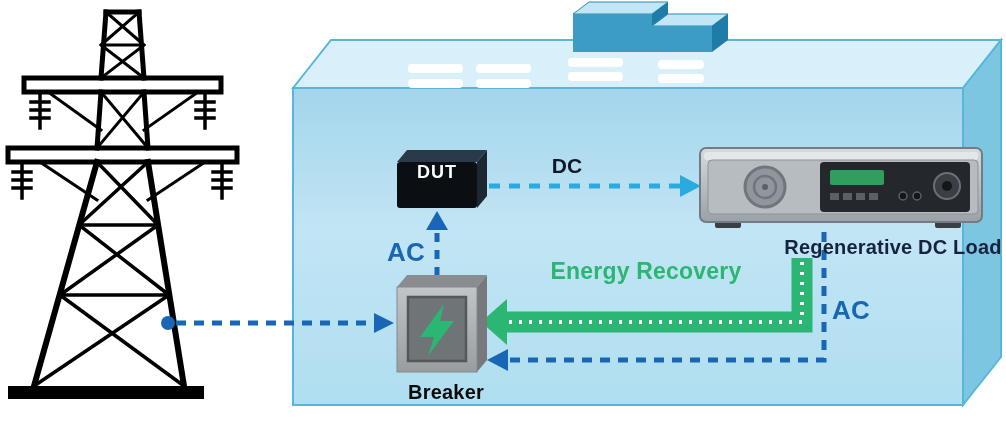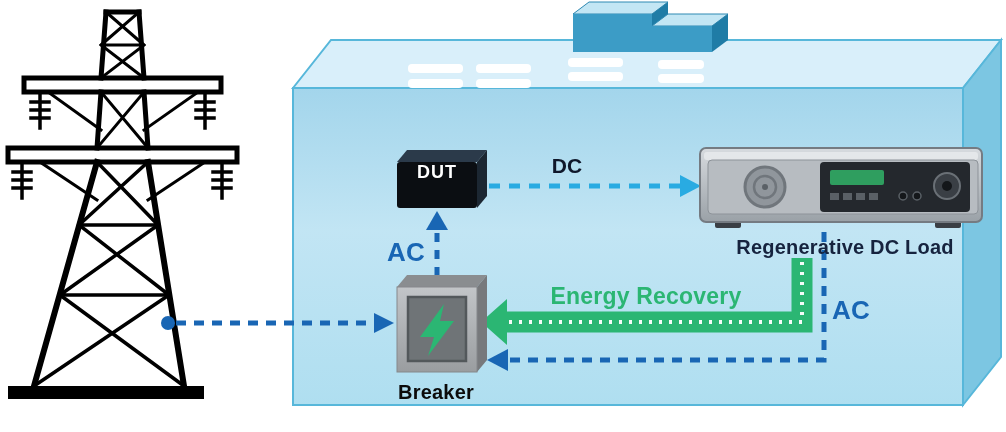--- a/index.html
+++ b/index.html
@@ -16,21 +16,21 @@
     transform:translate(-50%,-50%);
     font-weight:bold;
     white-space:nowrap;
     z-index:5;
     letter-spacing:0.2px;
   }
   .lbl-dut{color:#ffffff;font-size:18px;letter-spacing:1px;}
   .lbl-dc{color:#0f172a;font-size:21px;}
   .lbl-ac{color:#1966b4;font-size:26px;}
   .lbl-energy{color:#2bb673;font-size:23px;}
-  .lbl-load{color:#16233e;font-size:20px;}
+  .lbl-load{color:#16233e;font-size:20px;margin-left:48px;}
   .lbl-breaker{color:#0b0b0b;font-size:20px;}
 </style>
 </head>
 <body>
 
 <div id="stage">
 
   <svg id="bg" width="1006" height="432" viewBox="0 0 1006 432">
     <defs>
       <linearGradient id="boxFront" x1="0" y1="0" x2="0" y2="1">
@@ -164,18 +164,18 @@
       <polygon points="477,287 487,275 487,360 477,372" fill="#77797c"></polygon>
       <rect x="397" y="287" width="80" height="85" fill="url(#brkFront)" stroke="#85888b" stroke-width="1"></rect>
       <rect x="408" y="297" width="58" height="64" fill="#6f7477" stroke="#53585b" stroke-width="2.5"></rect>
       <polygon points="444,304 420,337 434,337 428,356 454,321 440,321" fill="#2bb673"></polygon>
     </g>
   </svg>
 
   <span class="lbl lbl-dut" style="left:437px;top:172px;">DUT</span>
   <span class="lbl lbl-dc" style="left:567px;top:166px;">DC</span>
   <span class="lbl lbl-ac" style="left:406px;top:252px;">AC</span>
-  <span class="lbl lbl-energy" style="left:646px;top:296px;text-align:right;">Energy Recovery</span>
+  <span class="lbl lbl-energy" style="left:646px;top:271px;text-align:right;">Energy Recovery</span>
   <span class="lbl lbl-load" style="left:845px;top:247px;">Regenerative DC Load</span>
   <span class="lbl lbl-ac" style="left:851px;top:310px;">AC</span>
-  <span class="lbl lbl-breaker" style="left:436px;top:392px;">Breaker</span>
+  <span class="lbl lbl-breaker" style="left:446px;top:392px;">Breaker</span>
 
 </div>
 
 </body></html>

